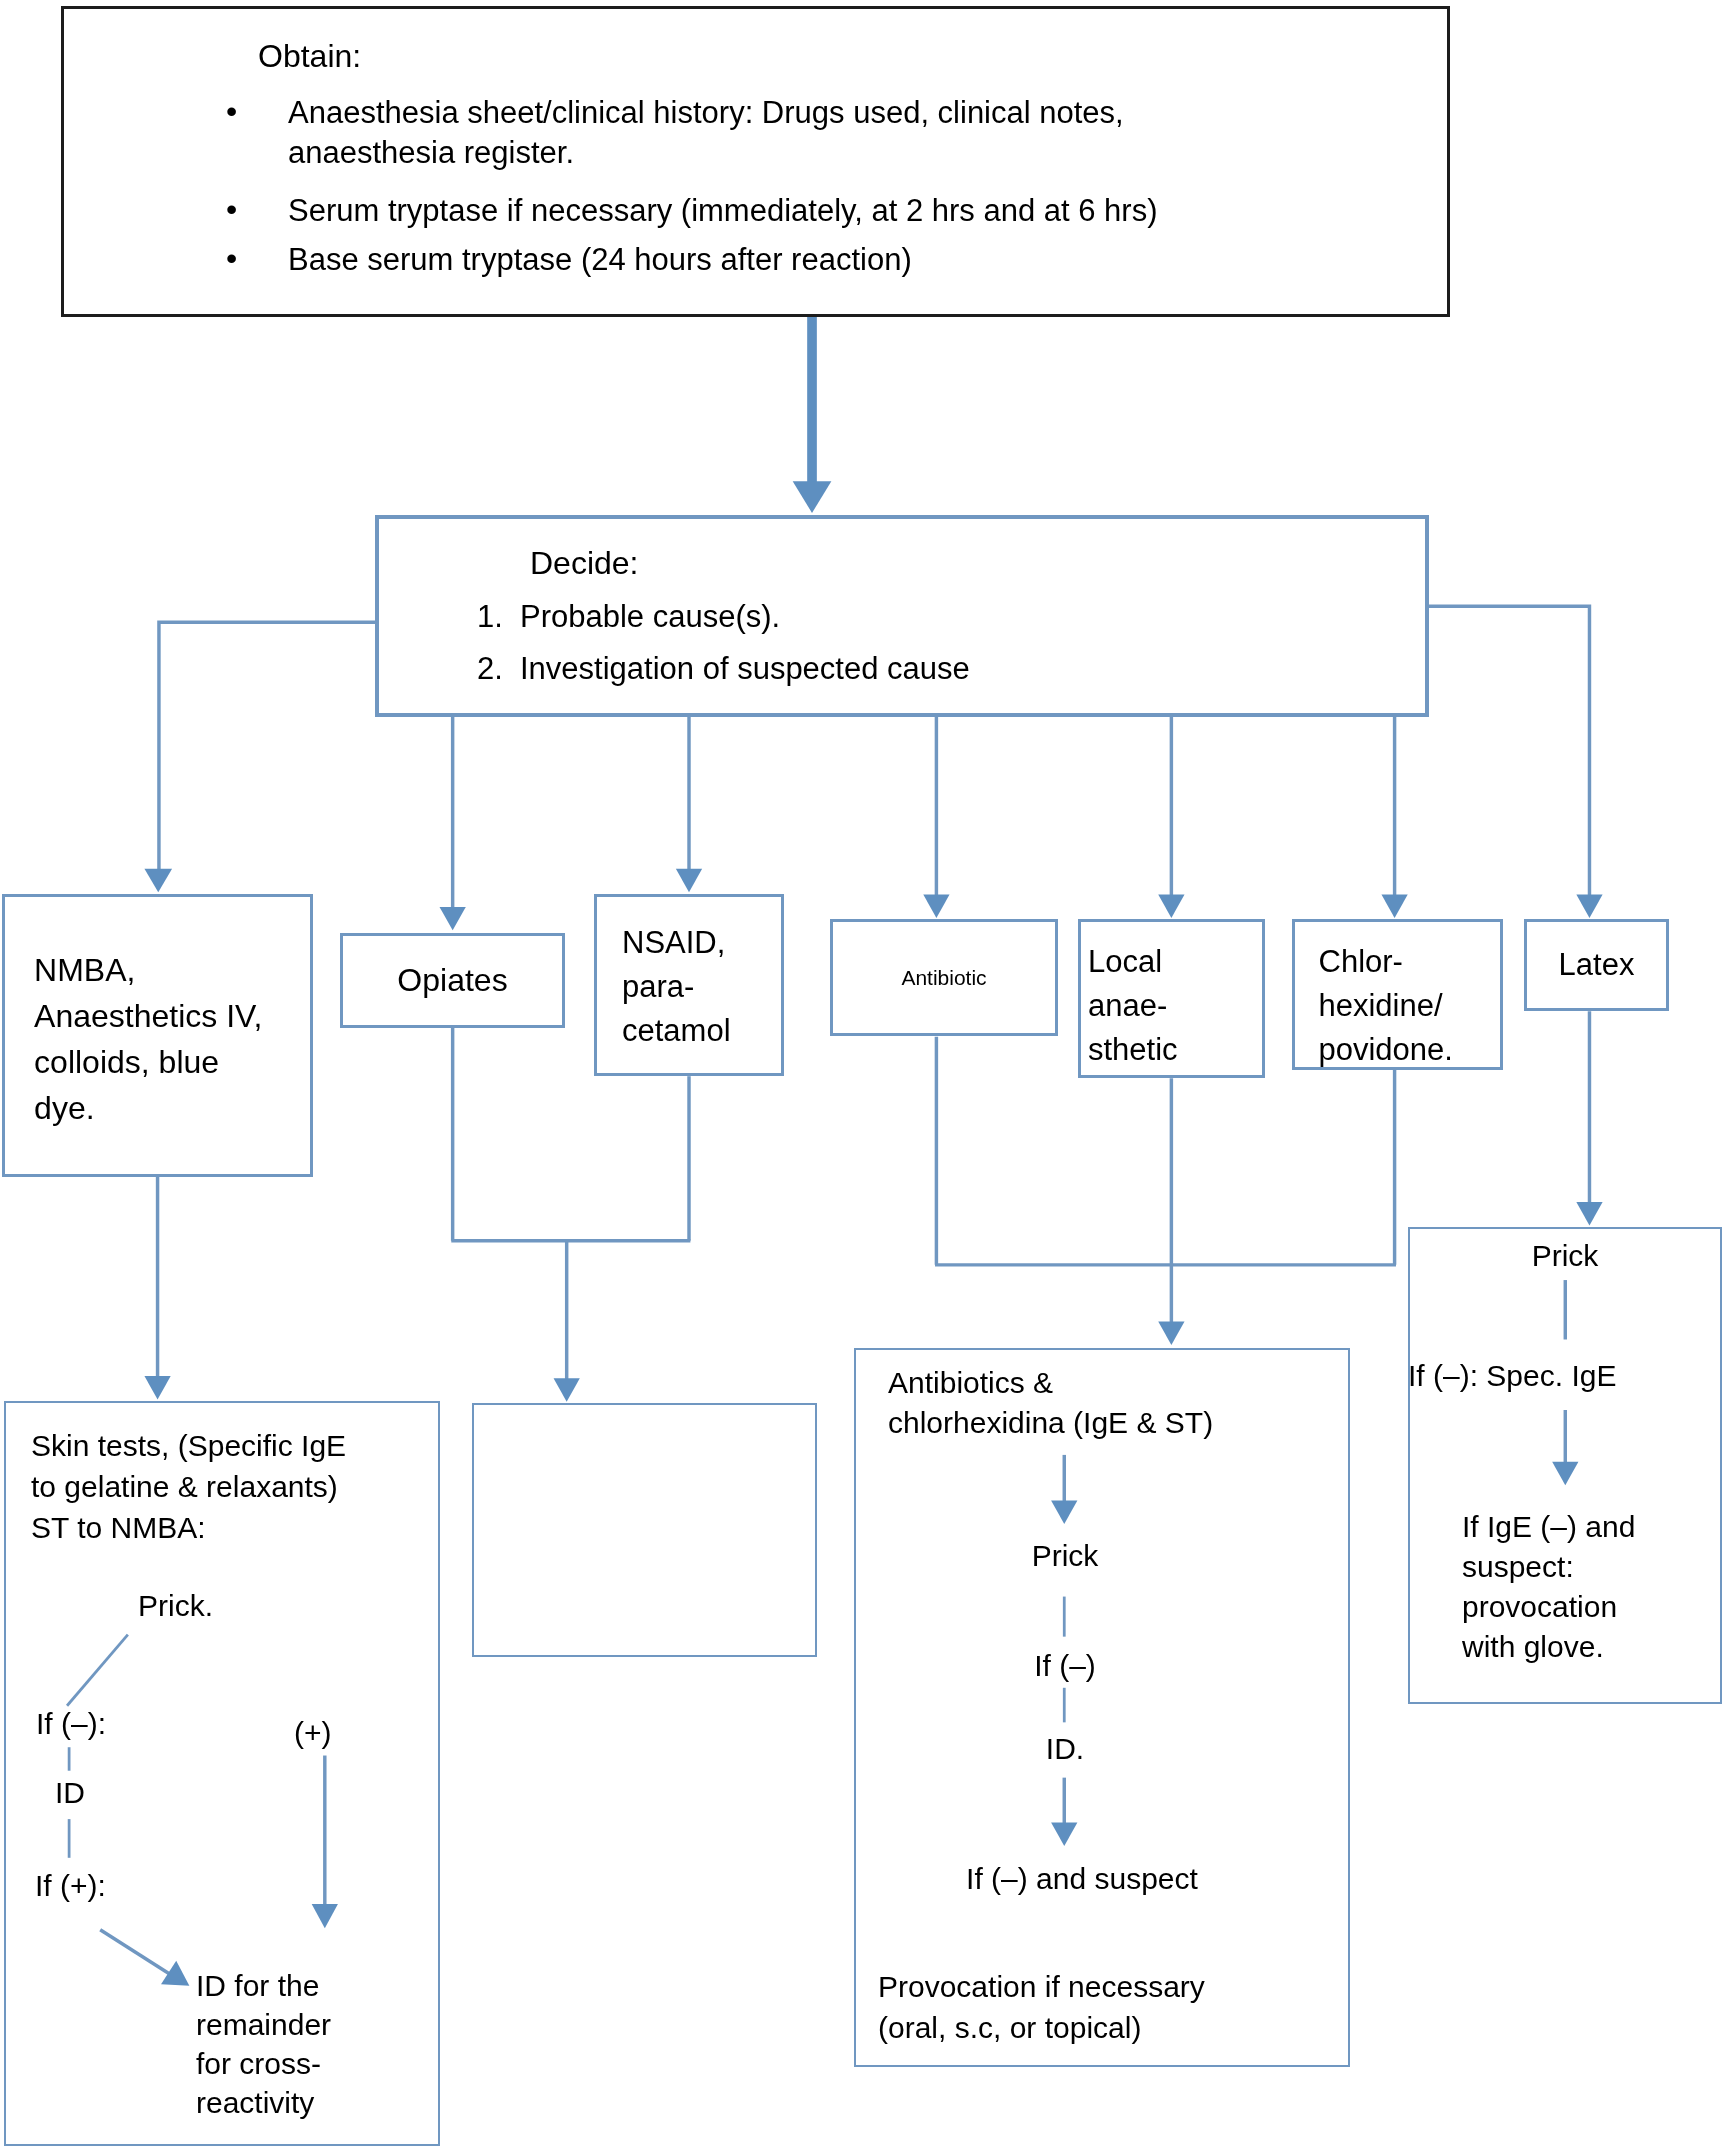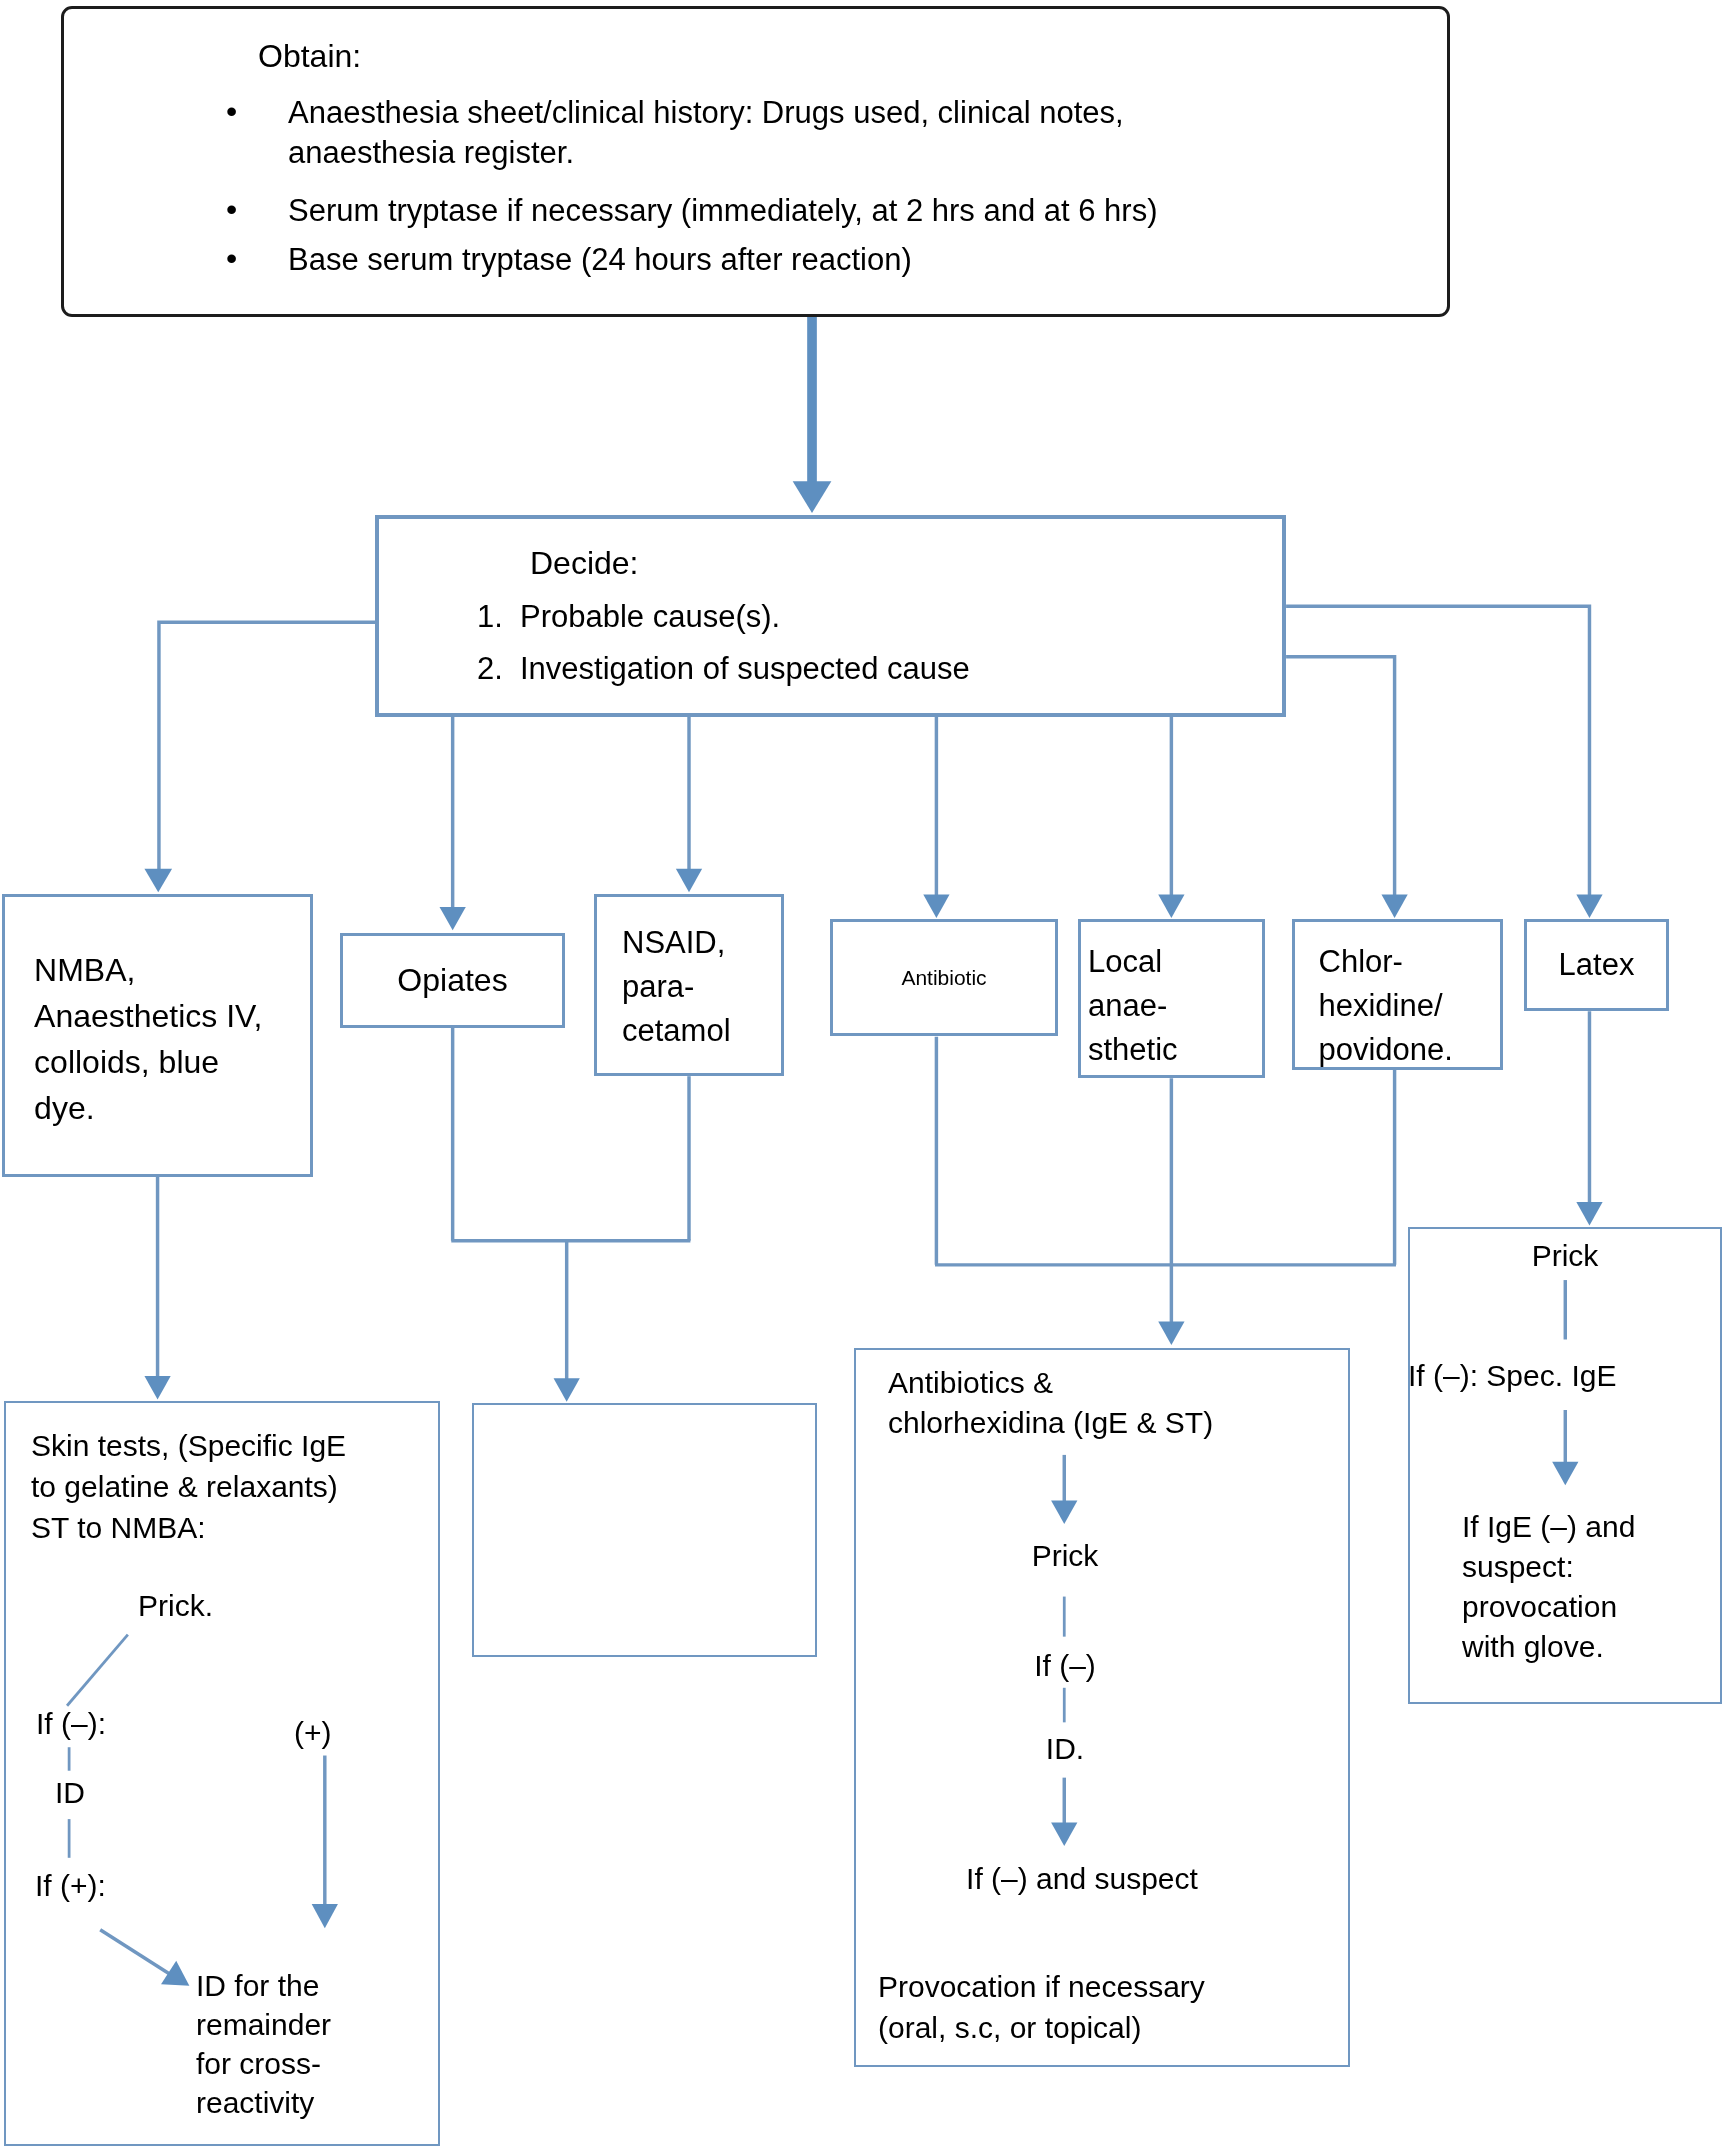--- a/index.html
+++ b/index.html
@@ -98,40 +98,40 @@
       <line x1="1695" y1="1560" x2="1695" y2="1913" style="stroke:var(--line)" stroke-width="5"></line>
       <polygon points="1676,1912 1714,1912 1695,1946" style="fill:var(--arrow)"></polygon>
     </g>
 
     <g>
       <line x1="2300" y1="1463" x2="2300" y2="1740" style="stroke:var(--line)" stroke-width="5"></line>
       <polygon points="2281,1739 2319,1739 2300,1773" style="fill:var(--arrow)"></polygon>
     </g>
   </svg>
 
-  <div class="box blk" style="left:61px;top:5.5px;width:1389px;height:311px;border-radius:11px;">
+  <div class="box blk" style="left:61px;top:5.5px;width:1389px;height:311px;">
     <div class="obtain-title">Obtain:</div>
     <ul class="obtain-list">
       <li>
         <span class="bullet">•</span>
         <span class="itext">Anaesthesia sheet/clinical history: Drugs used, clinical notes,
 anaesthesia register.</span>
       </li>
       <li>
         <span class="bullet">•</span>
         <span class="itext">Serum tryptase if necessary (immediately, at 2 hrs and at 6 hrs)</span>
       </li>
       <li style="margin-top:9.7px;">
         <span class="bullet">•</span>
         <span class="itext">Base serum tryptase (24 hours after reaction)</span>
       </li>
     </ul>
   </div>
 
-  <div class="box blue" style="left:375px;top:515px;width:911px;height:202px;border-width:4.1px;">
+  <div class="box blue" style="left:375px;top:515px;width:1054px;height:202px;border-width:4.1px;">
     <div class="decide-title">Decide:</div>
     <ol class="decide-list">
       <li>
         <span class="num">1.</span>
         <span>Probable cause(s).</span>
       </li>
       <li>
         <span class="num">2.</span>
         <span>Investigation of suspected cause</span>
       </li>

